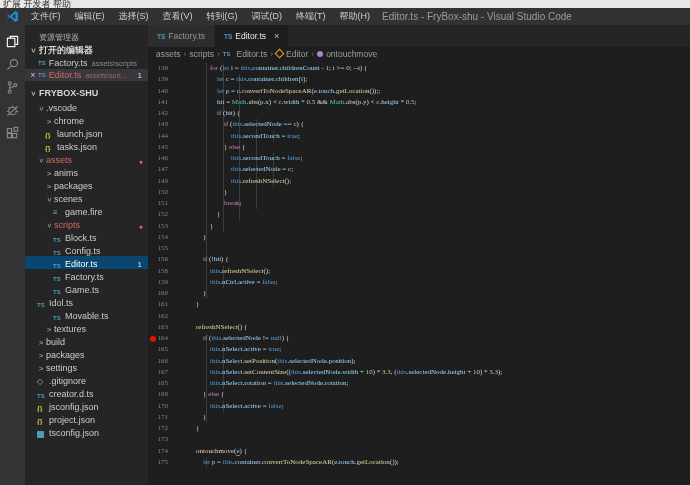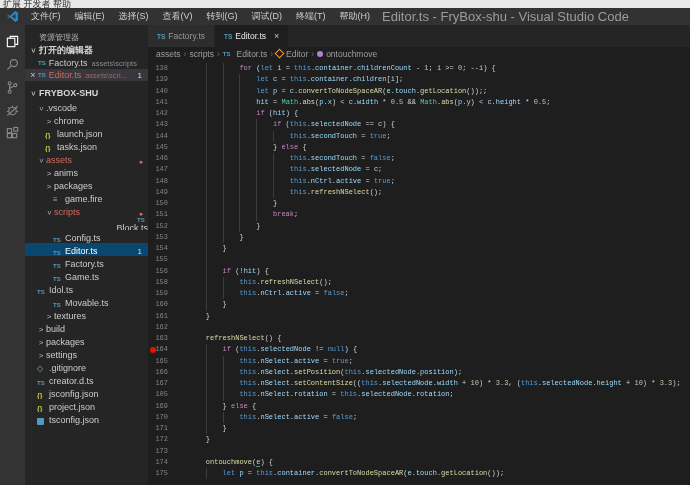--- a/index.html
+++ b/index.html
@@ -6,21 +6,21 @@
   .screen{position:relative;width:690px;height:485px;overflow:hidden;background:#1e1e1e;
           font-family:"Liberation Sans","DejaVu Sans",sans-serif;-webkit-font-smoothing:antialiased;}
   
   .top-strip{height:8px;background:#e7e7e7;color:#2a2a2a;font-size:9px;line-height:9px;
              padding-left:3px;overflow:hidden;white-space:nowrap;}
   
   .titlebar{height:17px;background:#323233;display:flex;align-items:center;position:relative;}
   .logo{width:13px;height:13px;margin:0 5px 0 6px;flex:0 0 auto;}
   .menus{display:flex;align-items:center;height:100%;}
   .menu-item{font-size:9px;color:#cfcfcf;padding:0 7px;line-height:17px;}
-  .win-title{position:absolute;left:382px;top:0;font-size:13px;color:#9c9c9c;line-height:17px;white-space:nowrap;}
+  .win-title{position:absolute;left:382px;top:0;font-size:10px;color:#9c9c9c;line-height:17px;white-space:nowrap;}
   
   .main{display:flex;height:460px;}
   
   .abar{width:25px;background:#333333;display:flex;flex-direction:column;align-items:center;
         padding-top:8px;gap:7px;flex:0 0 auto;}
   .ab-item{width:16px;height:16px;color:#8a8a8a;display:flex;align-items:center;justify-content:center;}
   .ab-item.active{color:#ffffff;}
   .ab-item svg{width:15px;height:15px;display:block;}
   
   .sidebar{width:123px;background:#252526;color:#cccccc;overflow:hidden;flex:0 0 auto;}
@@ -59,21 +59,21 @@
   .tab .ic-ts{font-size:6.5px;}
   .tab-close{margin-left:8px;font-size:9px;color:#c0c0c0;}
   .breadcrumbs{height:13px;display:flex;align-items:center;font-size:8.5px;color:#9f9f9f;
                padding-left:8px;flex:0 0 auto;white-space:nowrap;}
   .bc-sep{color:#6f6f6f;margin:0 3px;}
   .bc-item{display:inline-flex;align-items:center;gap:3px;}
   .bc-class{width:5px;height:5px;border:1px solid #ee9d28;transform:rotate(45deg);display:inline-block;}
   .bc-method{width:6px;height:6px;border-radius:50%;background:#b180d7;display:inline-block;}
   
   .code{position:relative;flex:1;overflow:hidden;padding-top:3px;
-        font-family:Liberation Mono, monospace;font-size:7px;}
+        font-family:Liberation Serif, serif;font-size:7px;}
   .code-line{position:relative;height:11.25px;line-height:11.25px;}
   .gut{position:absolute;left:0;top:0;width:20px;text-align:right;color:#858585;}
   .bp{position:absolute;left:2px;top:2.5px;width:6px;height:6px;border-radius:50%;background:#e51400;}
   .lc{position:absolute;left:41px;top:0;white-space:pre;}
   .guide{position:absolute;top:0;bottom:0;width:1px;background:#3c3c3c;}
   .tk-k{color:#c586c0;}.tk-b{color:#569cd6;}.tk-v{color:#9cdcfe;}.tk-f{color:#dcdcaa;}
   .tk-n{color:#b5cea8;}.tk-o{color:#d4d4d4;}.tk-c{color:#4ec9b0;}
   .tk-u{color:#9cdcfe;border-bottom:1px solid #5b8a85;}
 </style>
 </head>
@@ -191,32 +191,36 @@
             <span class="dot">●</span>
           </div>
           <div class="tree-row" style="padding-left: 20px;">
             <span class="chev">&gt;</span>
             <span class="tree-label">anims</span>
           </div>
           <div class="tree-row" style="padding-left: 20px;">
             <span class="chev">&gt;</span>
             <span class="tree-label">packages</span>
           </div>
+          <div class="tree-row" style="padding-left: 20px;">
+            <span class="chev open">&gt;</span>
+            <span class="tree-label">scenes</span>
+          </div>
           <div class="tree-row" style="padding-left: 28px;">
             <span class="fic">
               <span class="ic-fire">≡</span>
             </span>
             <span class="tree-label">game.fire</span>
           </div>
           <div class="tree-row" style="padding-left: 20px;">
             <span class="chev open">&gt;</span>
             <span class="tree-label mod">scripts</span>
             <span class="dot">●</span>
           </div>
-          <div class="tree-row" style="padding-left: 28px; flex-direction: column;">
+          <div class="tree-row" style="padding-left: 28px;">
             <span class="fic">
               <span class="ic-ts">TS</span>
             </span>
             <span class="tree-label">Block.ts</span>
           </div>
           <div class="tree-row" style="padding-left: 28px;">
             <span class="fic">
               <span class="ic-ts">TS</span>
             </span>
             <span class="tree-label">Config.ts</span>
@@ -409,29 +413,20 @@
           <div class="code-line">
             <span class="gut">147</span>
             <span class="guide" style="left: 57.8px;"></span>
             <span class="guide" style="left: 74.6px;"></span>
             <span class="guide" style="left: 91.4px;"></span>
             <span class="guide" style="left: 108.2px;"></span>
             <span class="guide" style="left: 125px;"></span>
             <span class="lc"><span class="tk-o">                        </span><span class="tk-b">this</span><span class="tk-o">.</span><span class="tk-v">selectedNode</span><span class="tk-o"> = </span><span class="tk-v">c</span><span class="tk-o">;</span></span>
           </div>
           <div class="code-line">
-            <span class="gut">148</span>
-            <span class="guide" style="left: 57.8px;"></span>
-            <span class="guide" style="left: 74.6px;"></span>
-            <span class="guide" style="left: 91.4px;"></span>
-            <span class="guide" style="left: 108.2px;"></span>
-            <span class="guide" style="left: 125px;"></span>
-            <span class="lc"><span class="tk-o">                        </span><span class="tk-b">this</span><span class="tk-o">.</span><span class="tk-v">nCtrl</span><span class="tk-o">.</span><span class="tk-v">active</span><span class="tk-o"> = </span><span class="tk-b">true</span><span class="tk-o">;</span></span>
-          </div>
-          <div class="code-line">
             <span class="gut">149</span>
             <span class="guide" style="left: 57.8px;"></span>
             <span class="guide" style="left: 74.6px;"></span>
             <span class="guide" style="left: 91.4px;"></span>
             <span class="guide" style="left: 108.2px;"></span>
             <span class="guide" style="left: 125px;"></span>
             <span class="lc"><span class="tk-o">                        </span><span class="tk-b">this</span><span class="tk-o">.</span><span class="tk-f">refreshNSelect</span><span class="tk-o">();</span></span>
           </div>
           <div class="code-line">
             <span class="gut">150</span>

